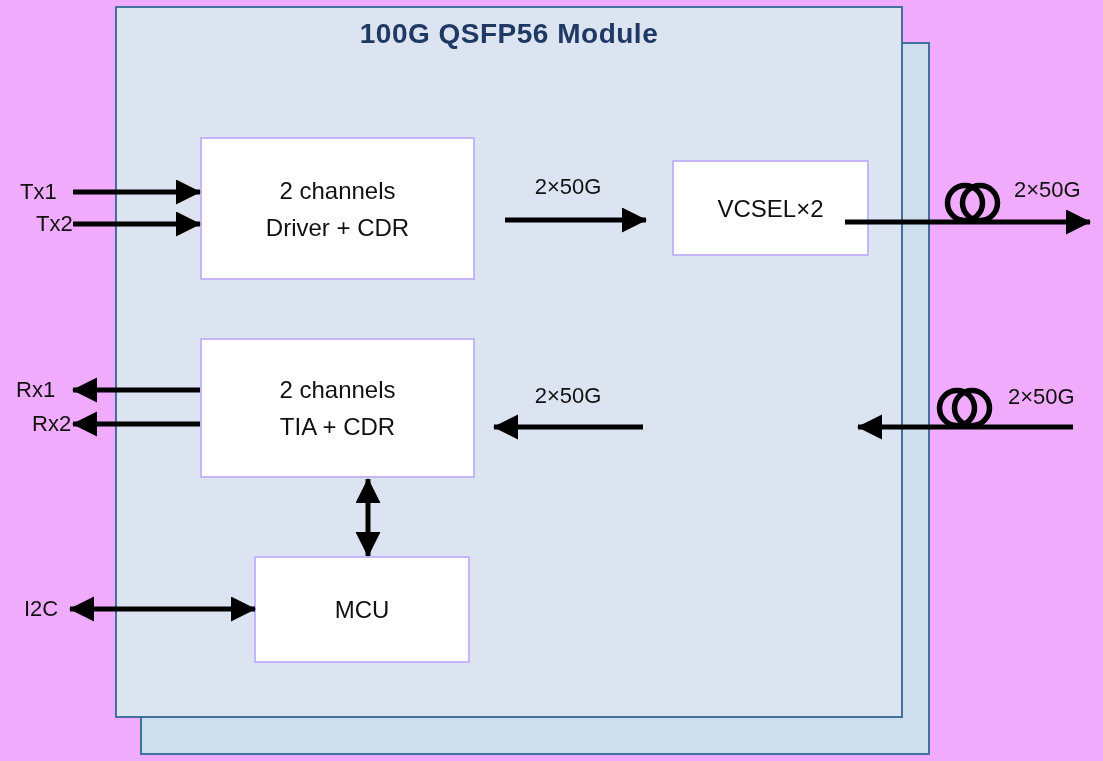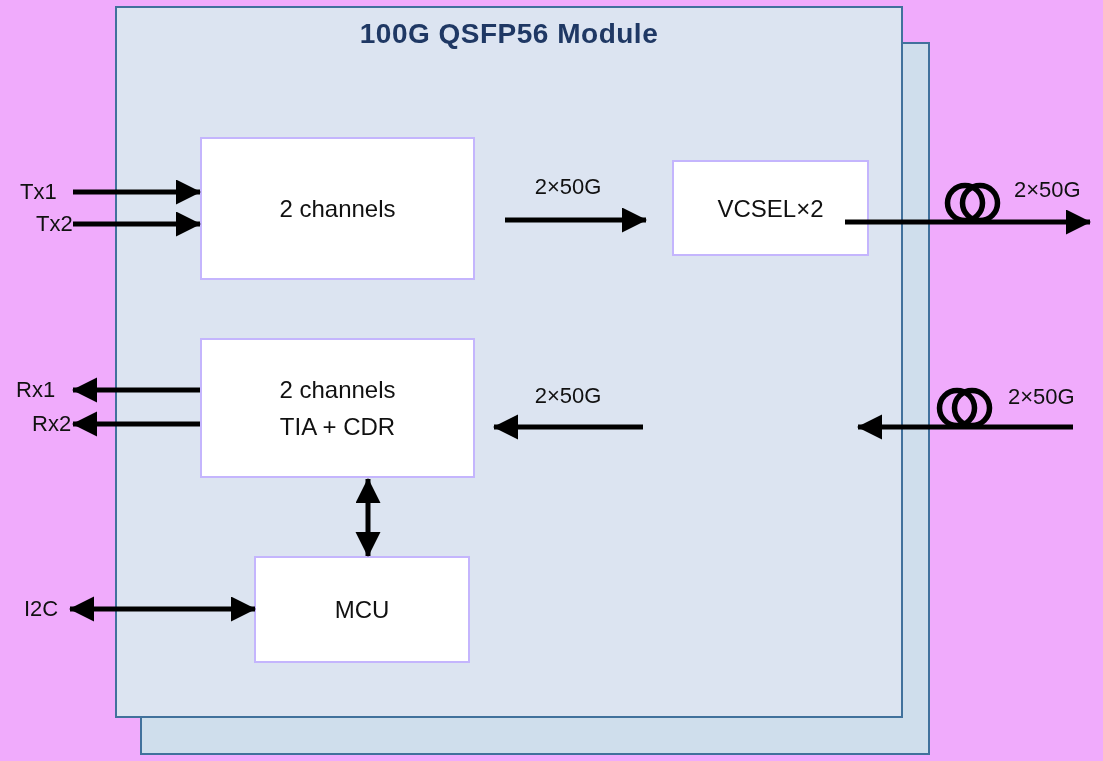--- a/index.html
+++ b/index.html
@@ -102,20 +102,21 @@
 
 <div class="stage">
 
   <div class="panel back"></div>
   <div class="panel front"></div>
 
   <div class="diagram-title">100G QSFP56 Module</div>
 
   <div class="block driver">
     <div>2 channels</div>
+    <div>Driver + CDR</div>
   </div>
   <div class="block vcsel">
     <div>VCSEL×2</div>
   </div>
   <div class="block tia">
     <div>2 channels</div>
     <div>TIA + CDR</div>
   </div>
   <div class="block mcu">
     <div>MCU</div>

